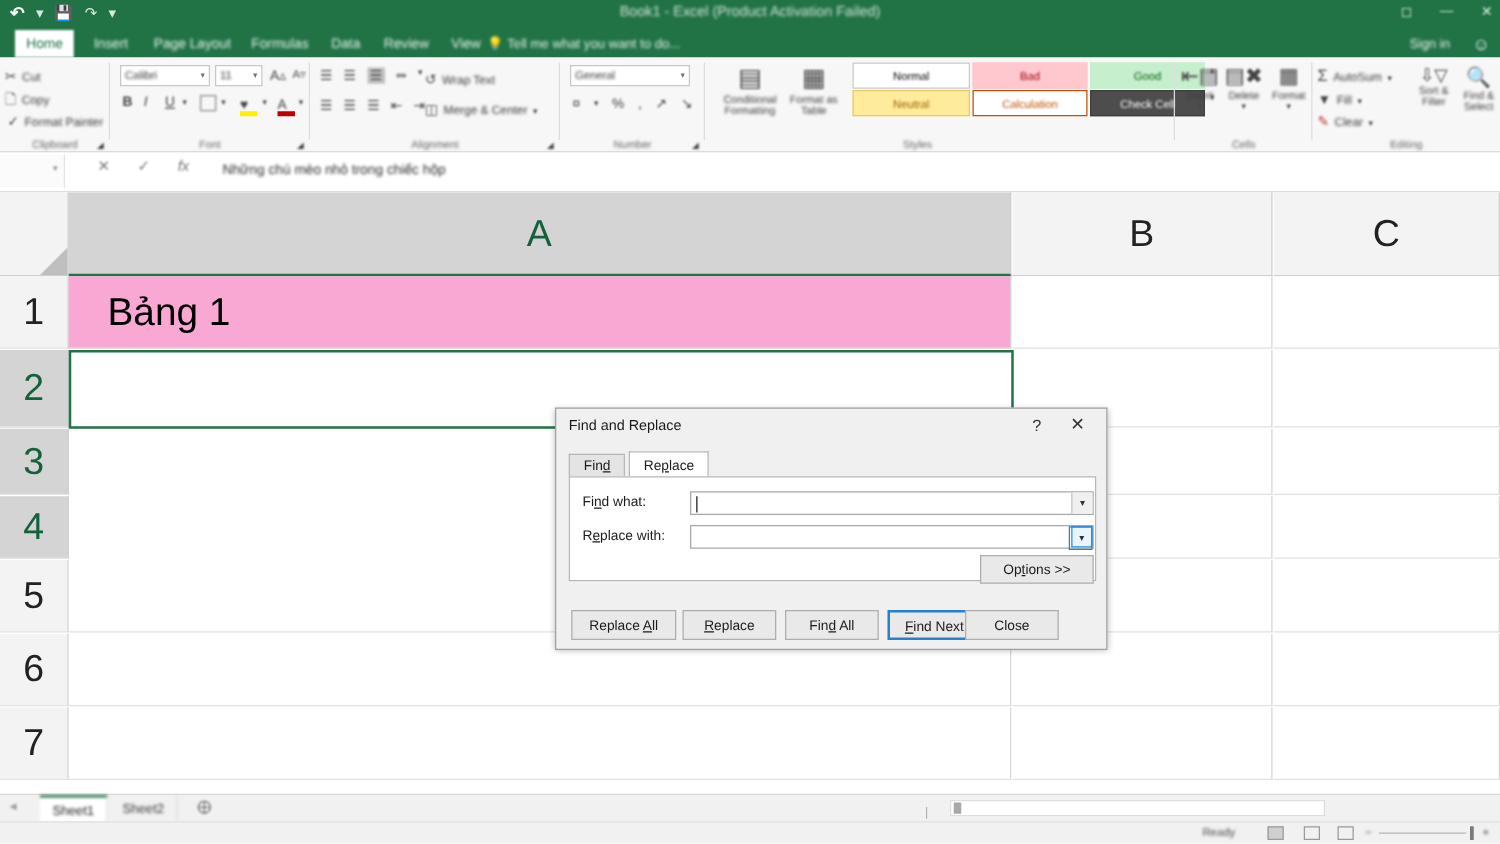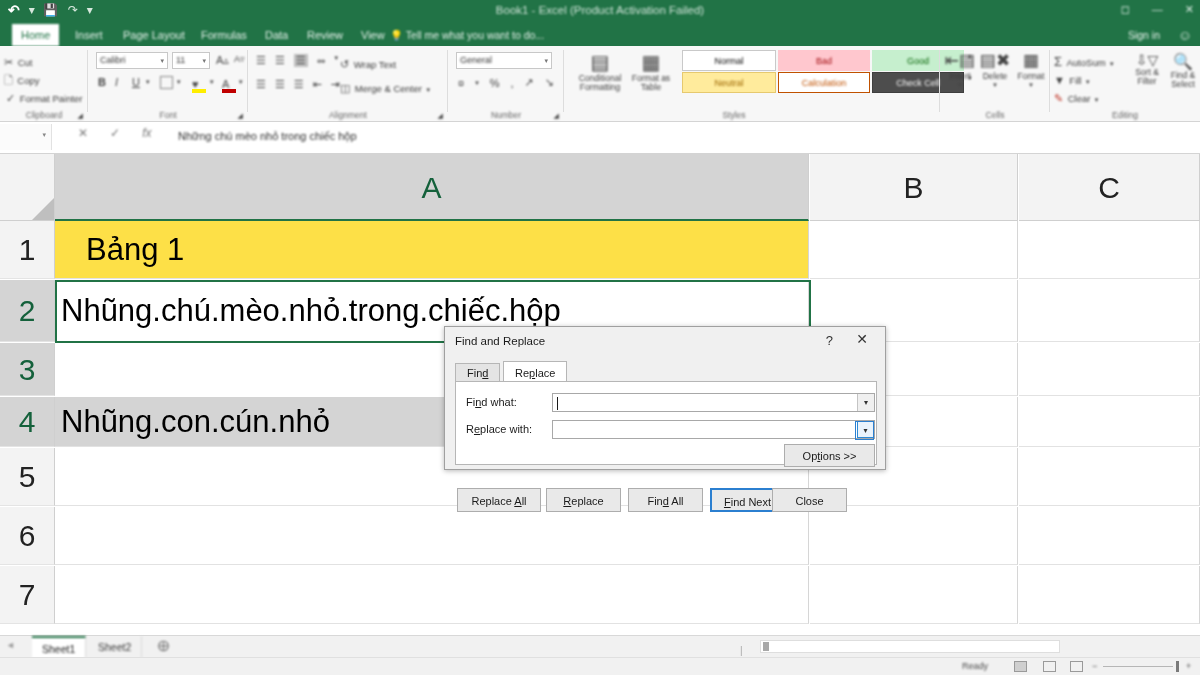--- a/index.html
+++ b/index.html
@@ -116,21 +116,21 @@
             font-size:30px; color:#222; text-align:center; line-height:67px; }
   .colhead.sel{ background:#d4d4d4; color:#14613b; border-bottom:2px solid #217346; }
 
   .rowhead{ position:absolute; left:0; width:55px; border-right:1px solid #cfcfcf;
             border-bottom:1px solid #e4e4e4; background:#f3f3f3;
             font-size:30px; color:#222; text-align:center; }
   .rowhead.sel{ background:#d4d4d4; color:#14613b; }
 
   .cell{ position:absolute; border-right:1px solid #d6d6d6; border-bottom:1px solid #e2e2e2;
          font-size:31px; color:#000; padding-left:6px; white-space:nowrap; overflow:hidden; }
-  .cell.yellow{ background:#fde047;padding-left:31px; }
+  .cell.yellow{ background:#f9a8d4;padding-left:31px; }
   .cell.gray{ background:#d4d4d4; }
   .cell.white{ background:#ffffff; }
   .selbox{ position:absolute; border:2px solid #217346; pointer-events:none; }
 
   
   .sheetbar{
     position:absolute; left:0; top:635px; width:1200px; height:22px;
     background:#f1f1f1; border-top:1px solid #d8d8d8;
   }
   .navarrows{ position:absolute; left:6px; top:4px; font-size:9px; color:#9a9a9a; filter:blur(1px); }
@@ -152,21 +152,21 @@
     background:#f1f1f1; border-top:1px solid #e0e0e0;
   }
   .stat{ position:absolute; top:3px; font-size:9px; color:#4a4a4a; filter:blur(1.1px); }
   .viewico{ position:absolute; top:3px; width:13px; height:11px; border:1px solid #9a9a9a; }
   .viewico.on{ background:#cfcfcf; }
   .zoomslider{ position:absolute; top:8px; width:70px; height:1px; background:#b6b6b6; }
   .zoomhandle{ position:absolute; top:3px; width:3px; height:11px; background:#7a7a7a; }
 
   
   .dlg{
-    position:absolute; left:444px; top:326px; width:442px; height:144px;
+    position:absolute; left:444px; top:326px; width:442px; height:194px;
     background:#f0f0f0; border:1px solid #a0a0a0;
     box-shadow:0 1px 5px rgba(0,0,0,.28);
     padding-left:13px;
   }
   .dlg-title{
     position:absolute; left:10px; top:8px; font-size:11.5px; color:#1a1a1a;
   }
   .dlg-help{ position:absolute; right:52px; top:6px; font-size:13px; color:#333; }
   .dlg-close{ position:absolute; right:17px; top:5px; font-size:14px; color:#333; line-height:14px; }
 
@@ -446,30 +446,28 @@
   <div class="colhead sel" style="left:55px;width:754px">A</div>
   <div class="colhead" style="left:810px;width:208px">B</div>
   <div class="colhead" style="left:1019px;width:181px">C</div>
 
   <div class="rowhead" style="top:67px;height:58px;line-height:58px">1</div>
   <div class="cell yellow" style="left:55px;top:67px;width:754px;height:58px;line-height:58px">Bảng 1</div>
   <div class="cell white" style="left:810px;top:67px;width:208px;height:58px"></div>
   <div class="cell white" style="left:1019px;top:67px;width:181px;height:58px"></div>
 
   <div class="rowhead sel" style="top:126px;height:62px;line-height:62px">2</div>
-  <div class="cell white" style="left:55px;top:126px;width:754px;height:62px;line-height:62px">Nhũng.chú.mèo.nhỏ.trong.chiếc.hộp</div>
   <div class="cell white" style="left:810px;top:126px;width:208px;height:62px"></div>
   <div class="cell white" style="left:1019px;top:126px;width:181px;height:62px"></div>
 
   <div class="rowhead sel" style="top:189px;height:53px;line-height:53px">3</div>
   <div class="cell white" style="left:810px;top:189px;width:208px;height:53px"></div>
   <div class="cell white" style="left:1019px;top:189px;width:181px;height:53px"></div>
 
   <div class="rowhead sel" style="top:243px;height:50px;line-height:50px">4</div>
-  <div class="cell gray" style="left:55px;top:243px;width:754px;height:50px;line-height:50px">Nhũng.con.cún.nhỏ</div>
   <div class="cell white" style="left:810px;top:243px;width:208px;height:50px"></div>
   <div class="cell white" style="left:1019px;top:243px;width:181px;height:50px"></div>
 
   <div class="rowhead" style="top:294px;height:58px;line-height:58px">5</div>
   <div class="cell white" style="left:55px;top:294px;width:754px;height:58px"></div>
   <div class="cell white" style="left:810px;top:294px;width:208px;height:58px"></div>
   <div class="cell white" style="left:1019px;top:294px;width:181px;height:58px"></div>
 
   <div class="rowhead" style="top:353px;height:58px;line-height:58px">6</div>
   <div class="cell white" style="left:55px;top:353px;width:754px;height:58px"></div>

